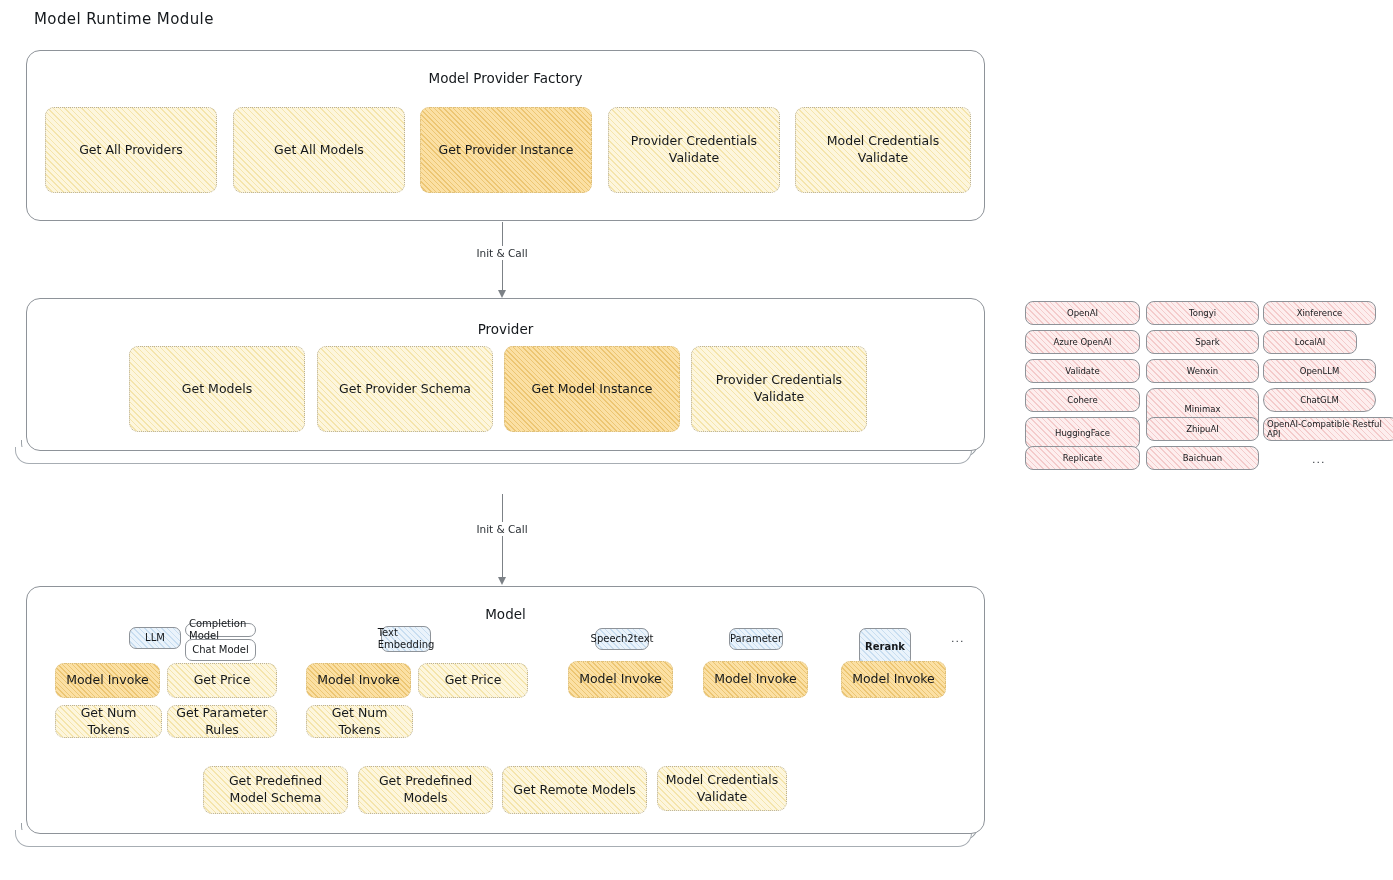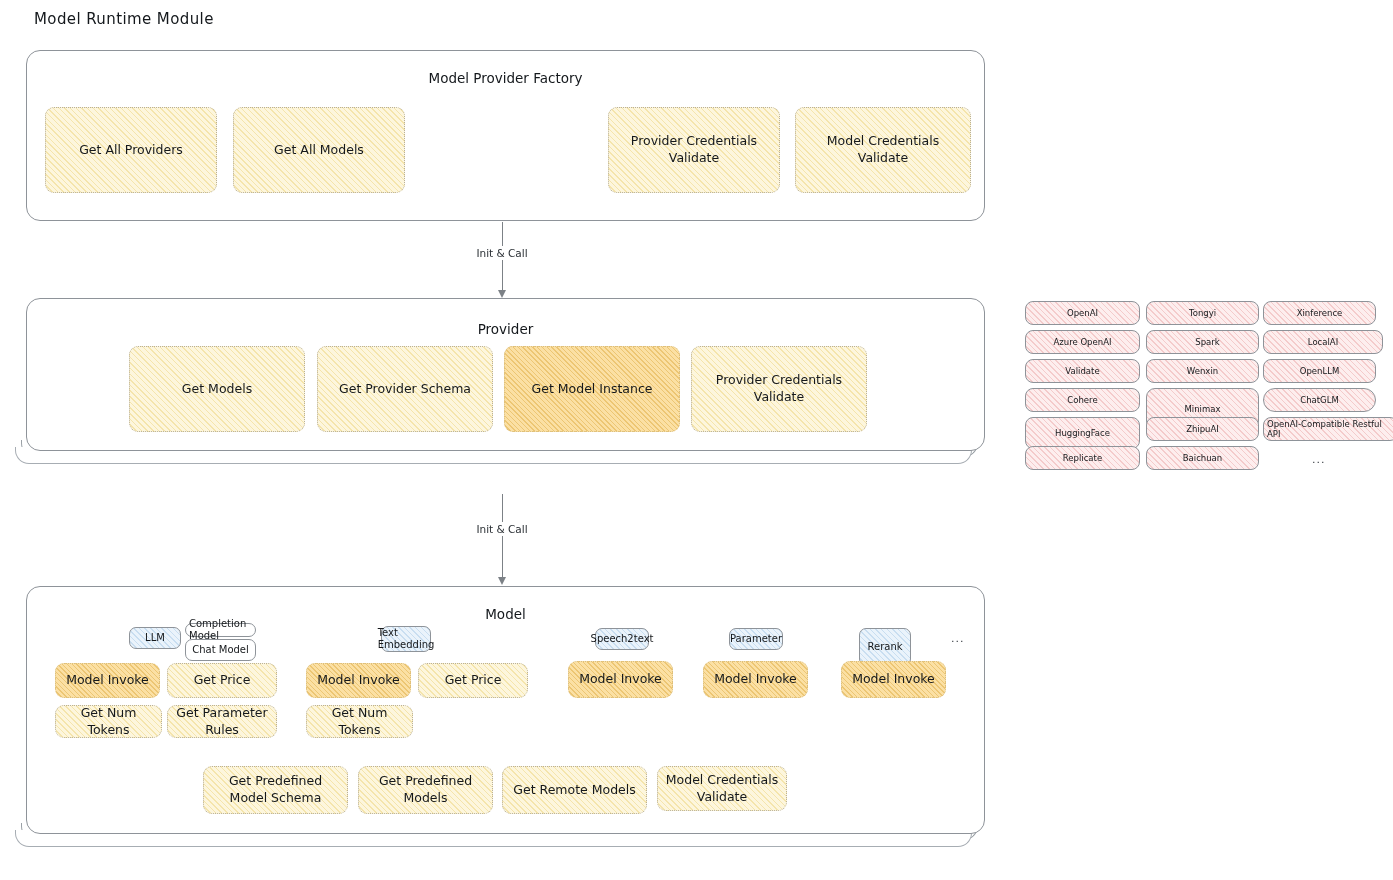--- a/index.html
+++ b/index.html
@@ -138,20 +138,21 @@
 
 <div class="canvas">
 
   <div id="diagram-title">Model Runtime Module</div>
 
   <div class="group" style="left:26px;top:50px;width:959px;height:171px;">
     <div class="group-title" style="top:19px;">Model Provider Factory</div>
   </div>
   <div class="card" style="left:45px;top:107px;width:172px;height:86px;">Get All Providers</div>
   <div class="card" style="left:233px;top:107px;width:172px;height:86px;">Get All Models</div>
+  <div class="card hl" style="left:420px;top:107px;width:172px;height:86px;">Get Provider Instance</div>
   <div class="card" style="left:608px;top:107px;width:172px;height:86px;">Provider Credentials Validate</div>
   <div class="card" style="left:795px;top:107px;width:176px;height:86px;">Model Credentials Validate</div>
 
   <div class="arrow" style="left:502px;top:222px;height:76px;">
     <div class="shaft" style="height:68px;"></div>
     <div class="head" style="top:68px;"></div>
     <div class="lbl" style="top:24px;left:0;">Init &amp; Call</div>
   </div>
 
   <div class="group stack" style="left:26px;top:298px;width:959px;height:153px;">
@@ -170,21 +171,21 @@
   <div class="chip" style="left:1025px;top:446px;width:115px;height:24px;">Replicate</div>
 
   <div class="chip" style="left:1146px;top:301px;width:113px;height:24px;">Tongyi</div>
   <div class="chip" style="left:1146px;top:330px;width:113px;height:24px;padding-left:13px;">Spark</div>
   <div class="chip" style="left:1146px;top:359px;width:113px;height:24px;">Wenxin</div>
   <div class="chip" style="left:1146px;top:388px;width:113px;height:42px;border-radius:9px;">Minimax</div>
   <div class="chip" style="left:1146px;top:417px;width:113px;height:24px;">ZhipuAI</div>
   <div class="chip" style="left:1146px;top:446px;width:113px;height:24px;">Baichuan</div>
 
   <div class="chip" style="left:1263px;top:301px;width:113px;height:24px;">Xinference</div>
-  <div class="chip" style="left:1263px;top:330px;width:120px;height:24px;">LocalAI</div>
+  <div class="chip" style="left:1263px;top:330px;width:94px;height:24px;">LocalAI</div>
   <div class="chip" style="left:1263px;top:359px;width:113px;height:24px;">OpenLLM</div>
   <div class="chip" style="left:1263px;top:388px;width:113px;height:24px;border-radius:12px;">ChatGLM</div>
   <div class="chip" style="left:1263px;top:417px;width:135px;height:24px;">OpenAI-Compatible Restful API</div>
   <div class="ellipsis" style="left:1312px;top:453px;">...</div>
 
   <div class="arrow" style="left:502px;top:494px;height:92px;">
     <div class="shaft" style="height:83px;"></div>
     <div class="head" style="top:83px;"></div>
     <div class="lbl" style="top:28px;left:0;">Init &amp; Call</div>
   </div>
@@ -205,21 +206,21 @@
   <div class="card hl" style="left:306px;top:663px;width:105px;height:35px;">Model Invoke</div>
   <div class="card" style="left:418px;top:663px;width:110px;height:35px;">Get Price</div>
   <div class="card" style="left:306px;top:705px;width:107px;height:33px;">Get Num Tokens</div>
 
   <div class="badge" style="left:595px;top:628px;width:54px;height:22px;">Speech2text</div>
   <div class="card hl" style="left:568px;top:661px;width:105px;height:37px;">Model Invoke</div>
 
   <div class="badge" style="left:729px;top:628px;width:54px;height:22px;">Parameter</div>
   <div class="card hl" style="left:703px;top:661px;width:105px;height:37px;">Model Invoke</div>
 
-  <div class="badge" style="left:859px;top:628px;width:52px;height:38px;">Rerank</div>
+  <div class="badge" style="left:859px;top:628px;width:52px;height:38px;font-weight:bold;">Rerank</div>
   <div class="card hl" style="left:841px;top:661px;width:105px;height:37px;">Model Invoke</div>
   <div class="ellipsis" style="left:951px;top:632px;">...</div>
 
   <div class="card" style="left:203px;top:766px;width:145px;height:48px;">Get Predefined Model Schema</div>
   <div class="card" style="left:502px;top:766px;width:145px;height:48px;">Get Remote Models</div>
   <div class="card" style="left:358px;top:766px;width:135px;height:48px;">Get Predefined Models</div>
   <div class="card" style="left:657px;top:766px;width:130px;height:45px;">Model Credentials Validate</div>
 
 </div>
 

